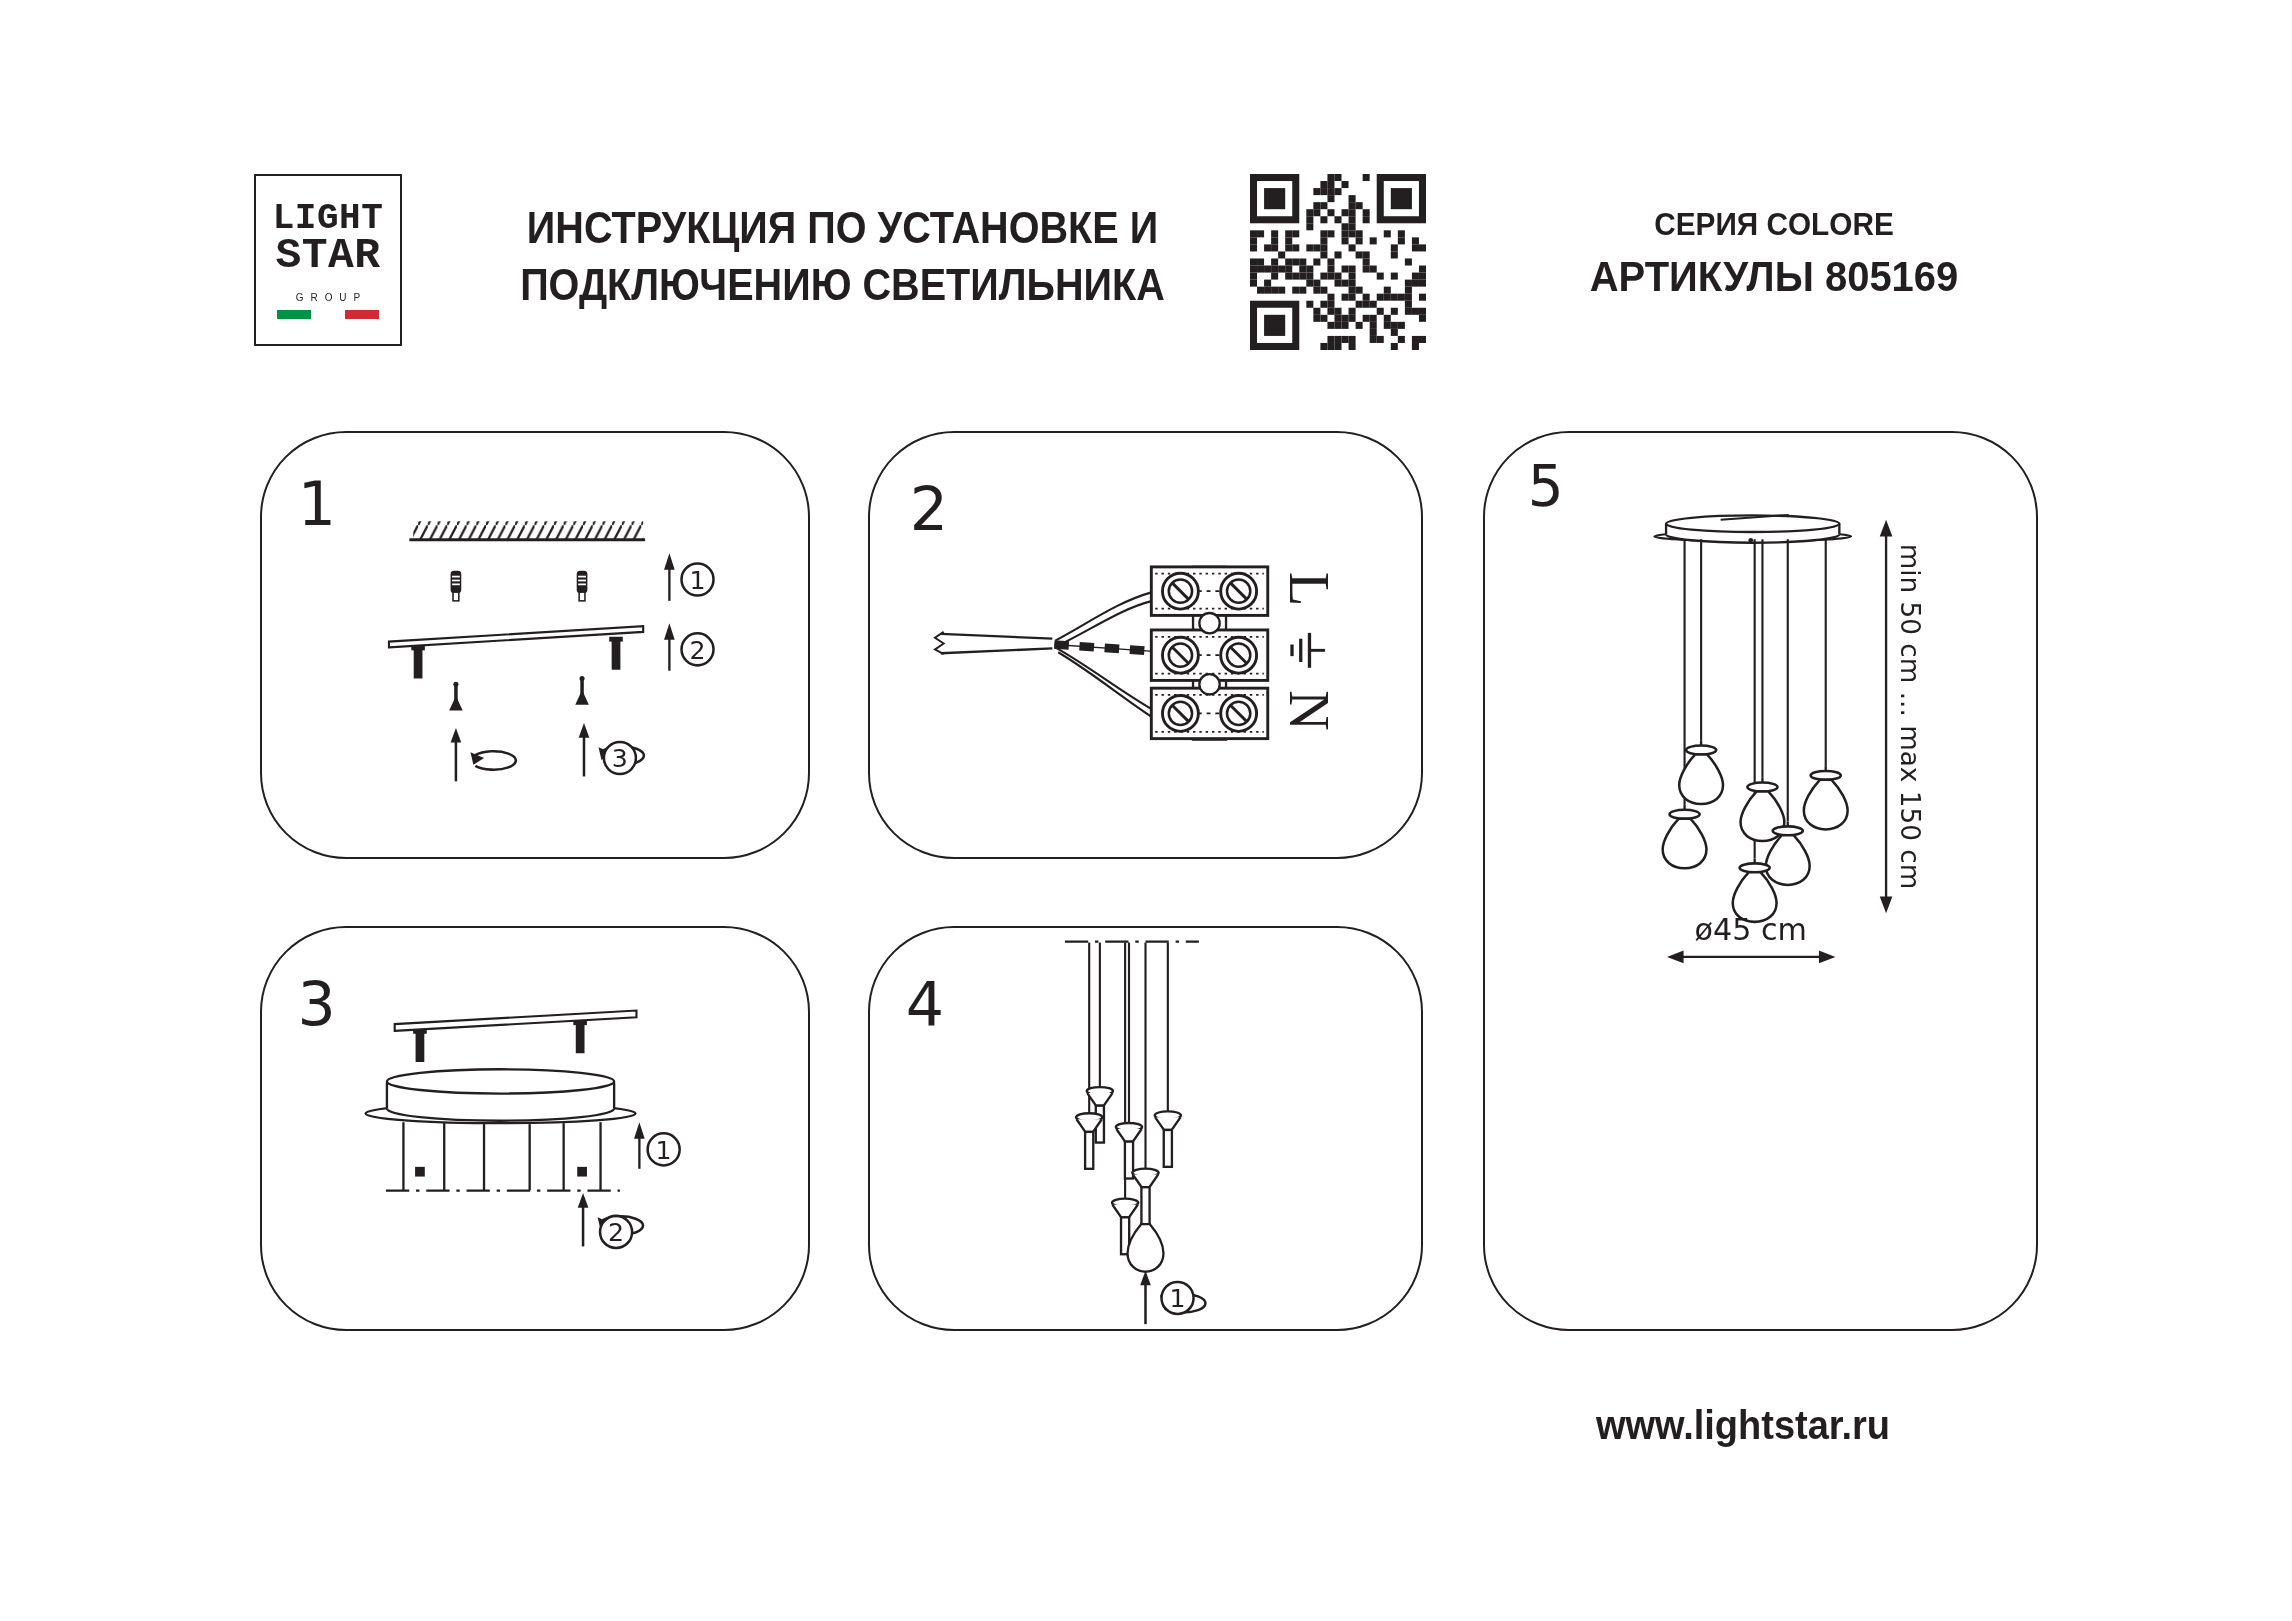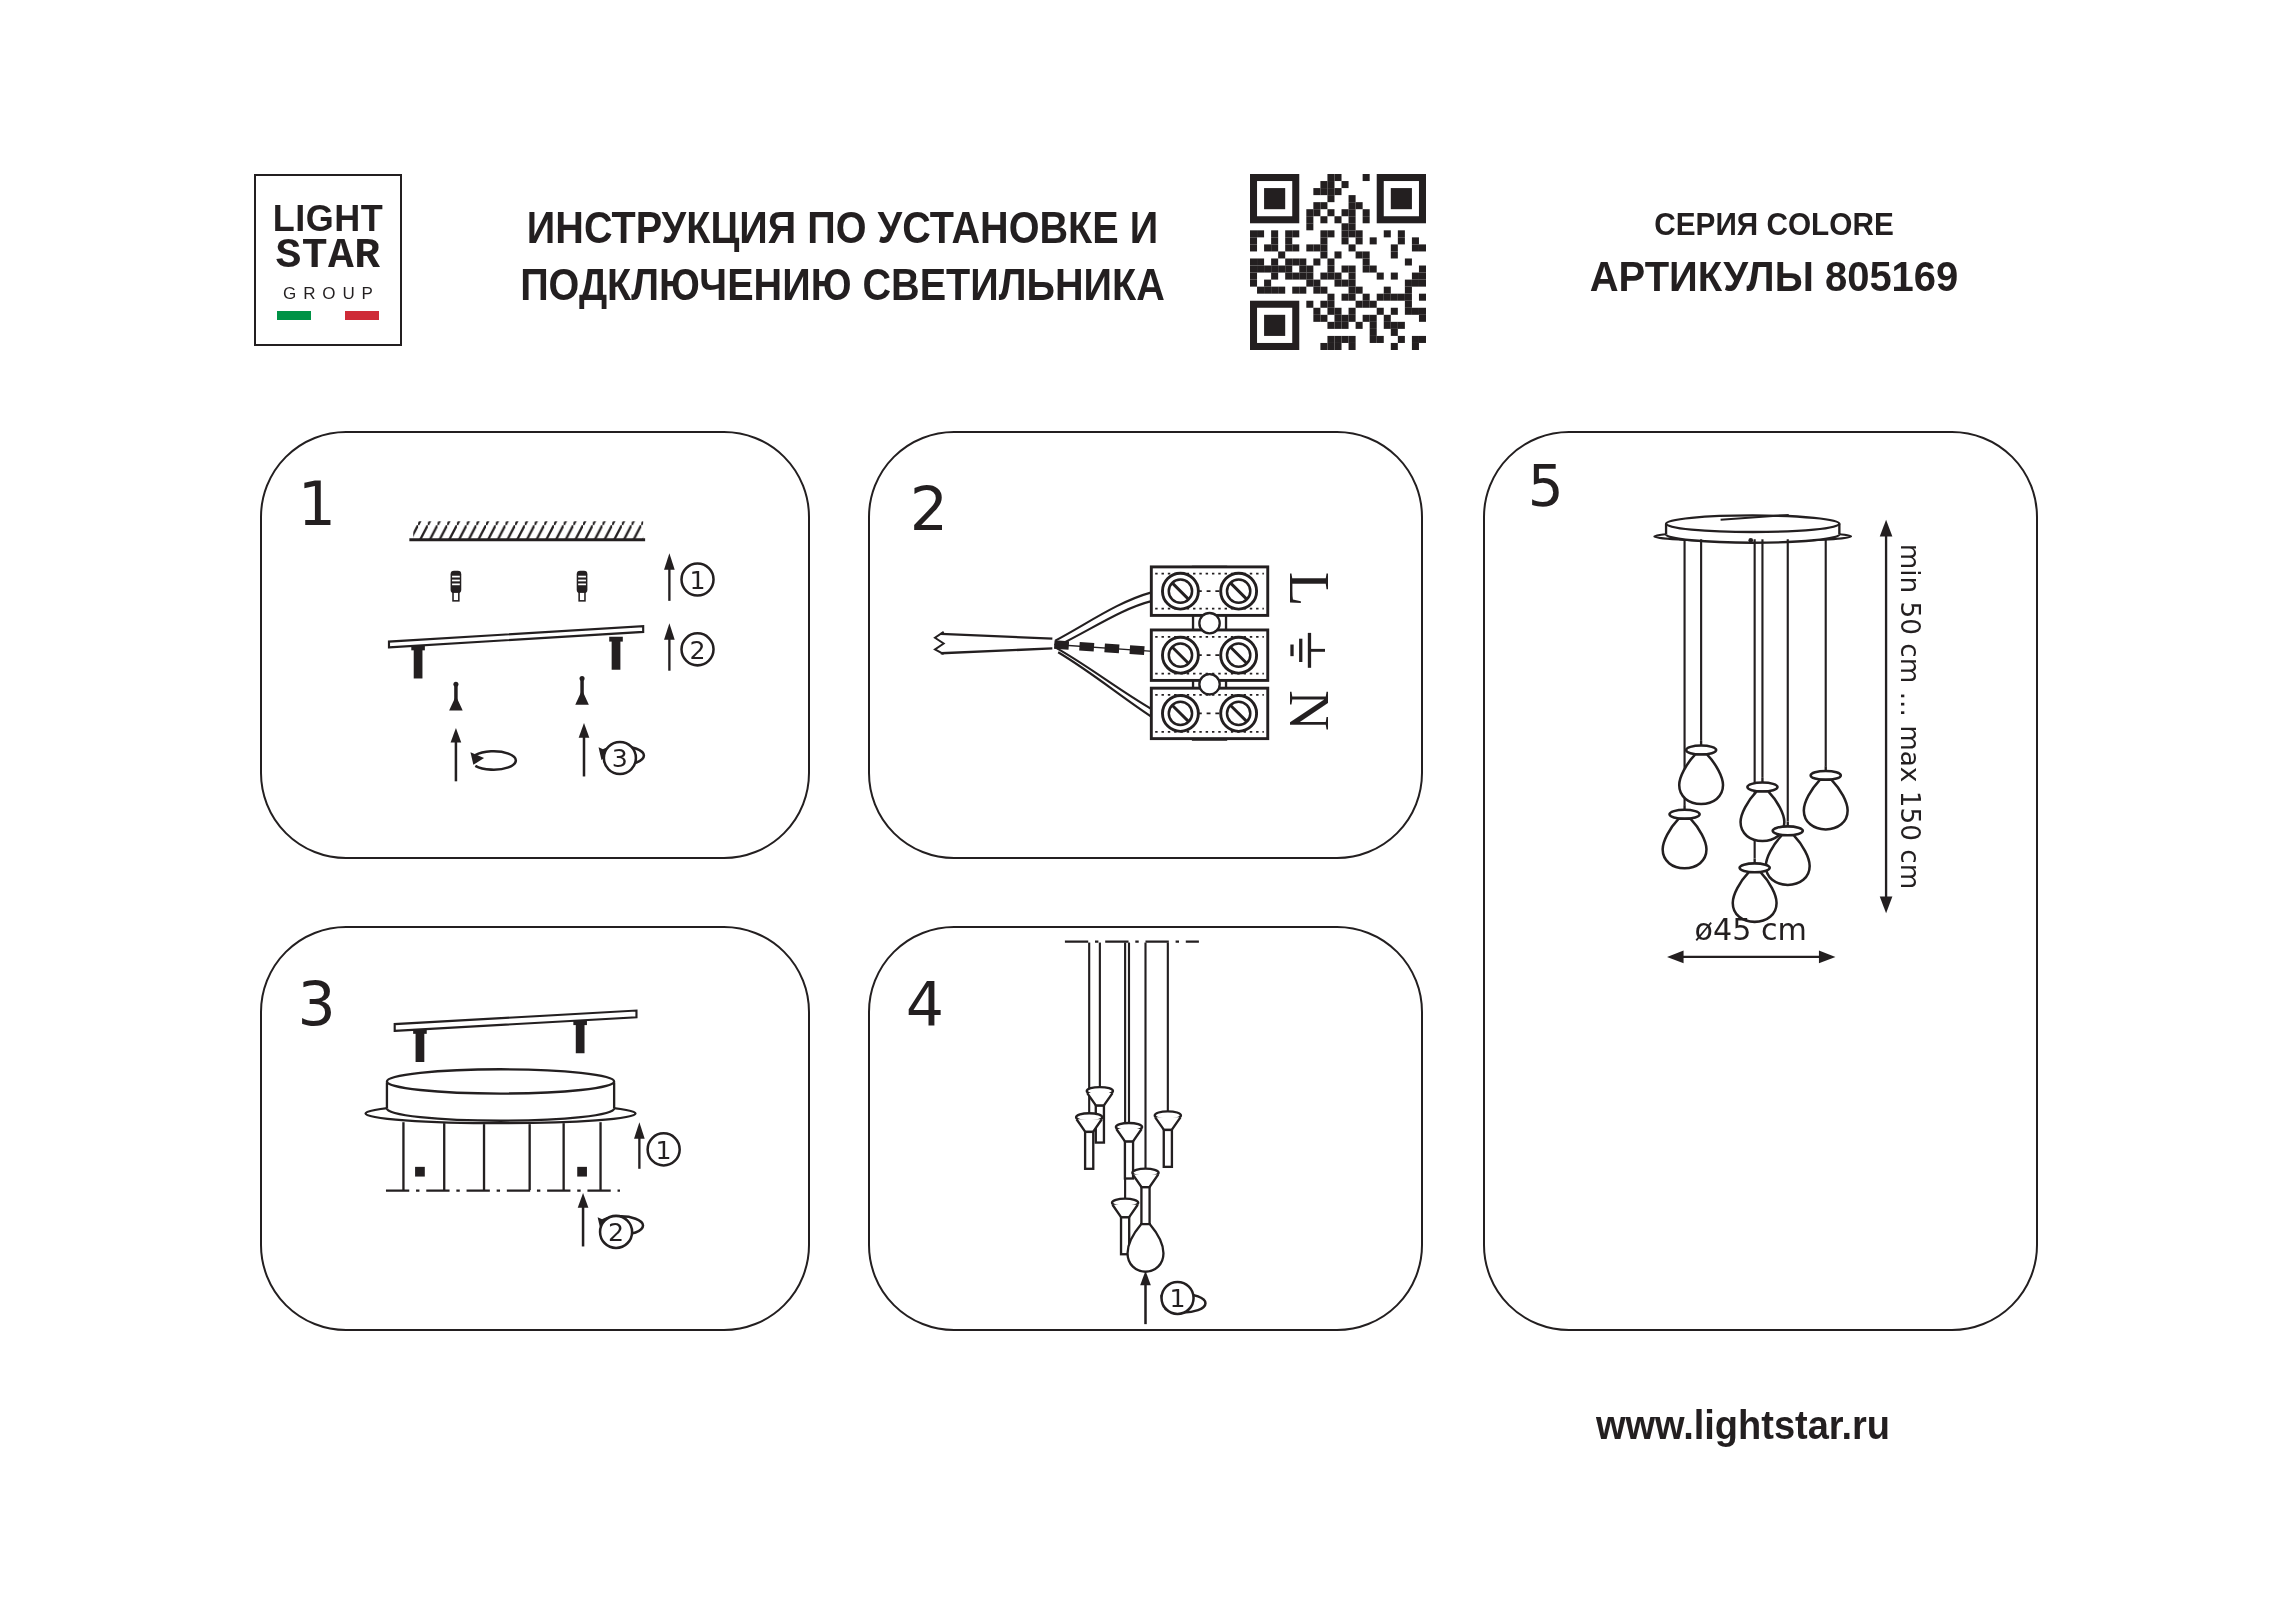--- a/index.html
+++ b/index.html
@@ -2,23 +2,23 @@
 <html><head>
 <meta charset="utf-8">
 <style>
   html,body{margin:0;padding:0;background:#fff;}
   #sheet{position:relative;width:2293px;height:1621px;background:#fff;overflow:hidden;
          font-family:"Liberation Sans",sans-serif;color:#231f20;}
   .abs{position:absolute;}
   
   #logo{left:254px;top:174px;width:148px;height:172px;border:2.5px solid #231f20;
         box-sizing:border-box;display:flex;flex-direction:column;align-items:center;}
-  #logo .l1{font-family:Liberation Sans, sans-serif;font-weight:bold;font-size:36px;line-height:0.95;margin-top:25.5px;letter-spacing:0.5px;}
+  #logo .l1{font-family:Liberation Mono, monospace;font-weight:bold;font-size:36px;line-height:0.95;margin-top:25.5px;letter-spacing:0.5px;}
   #logo .l2{font-family:Liberation Mono, monospace;font-weight:bold;font-size:43px;line-height:0.95;letter-spacing:0.5px;}
-  #logo .l3{font-size:17px;letter-spacing:6.9px;padding-left:6.9px;margin-top:7px;}
+  #logo .l3{font-size:10px;letter-spacing:6.9px;padding-left:6.9px;margin-top:15px;}
   #flag{width:102px;height:8.8px;margin-top:7.8px;display:flex;}
   #flag span{flex:1;}
   
   #title{left:421px;top:200px;width:843px;text-align:center;font-weight:bold;font-size:45px;
          line-height:1.26;transform:scaleX(.88);}
   #series-block{left:1529px;top:206px;width:490px;text-align:center;transform:scaleX(.93);}
   #series{font-weight:bold;font-size:32px;}
   #article{font-weight:bold;font-size:43px;margin-top:8.8px;}
   #qr{left:1250px;top:174px;width:176px;height:176px;}
   

